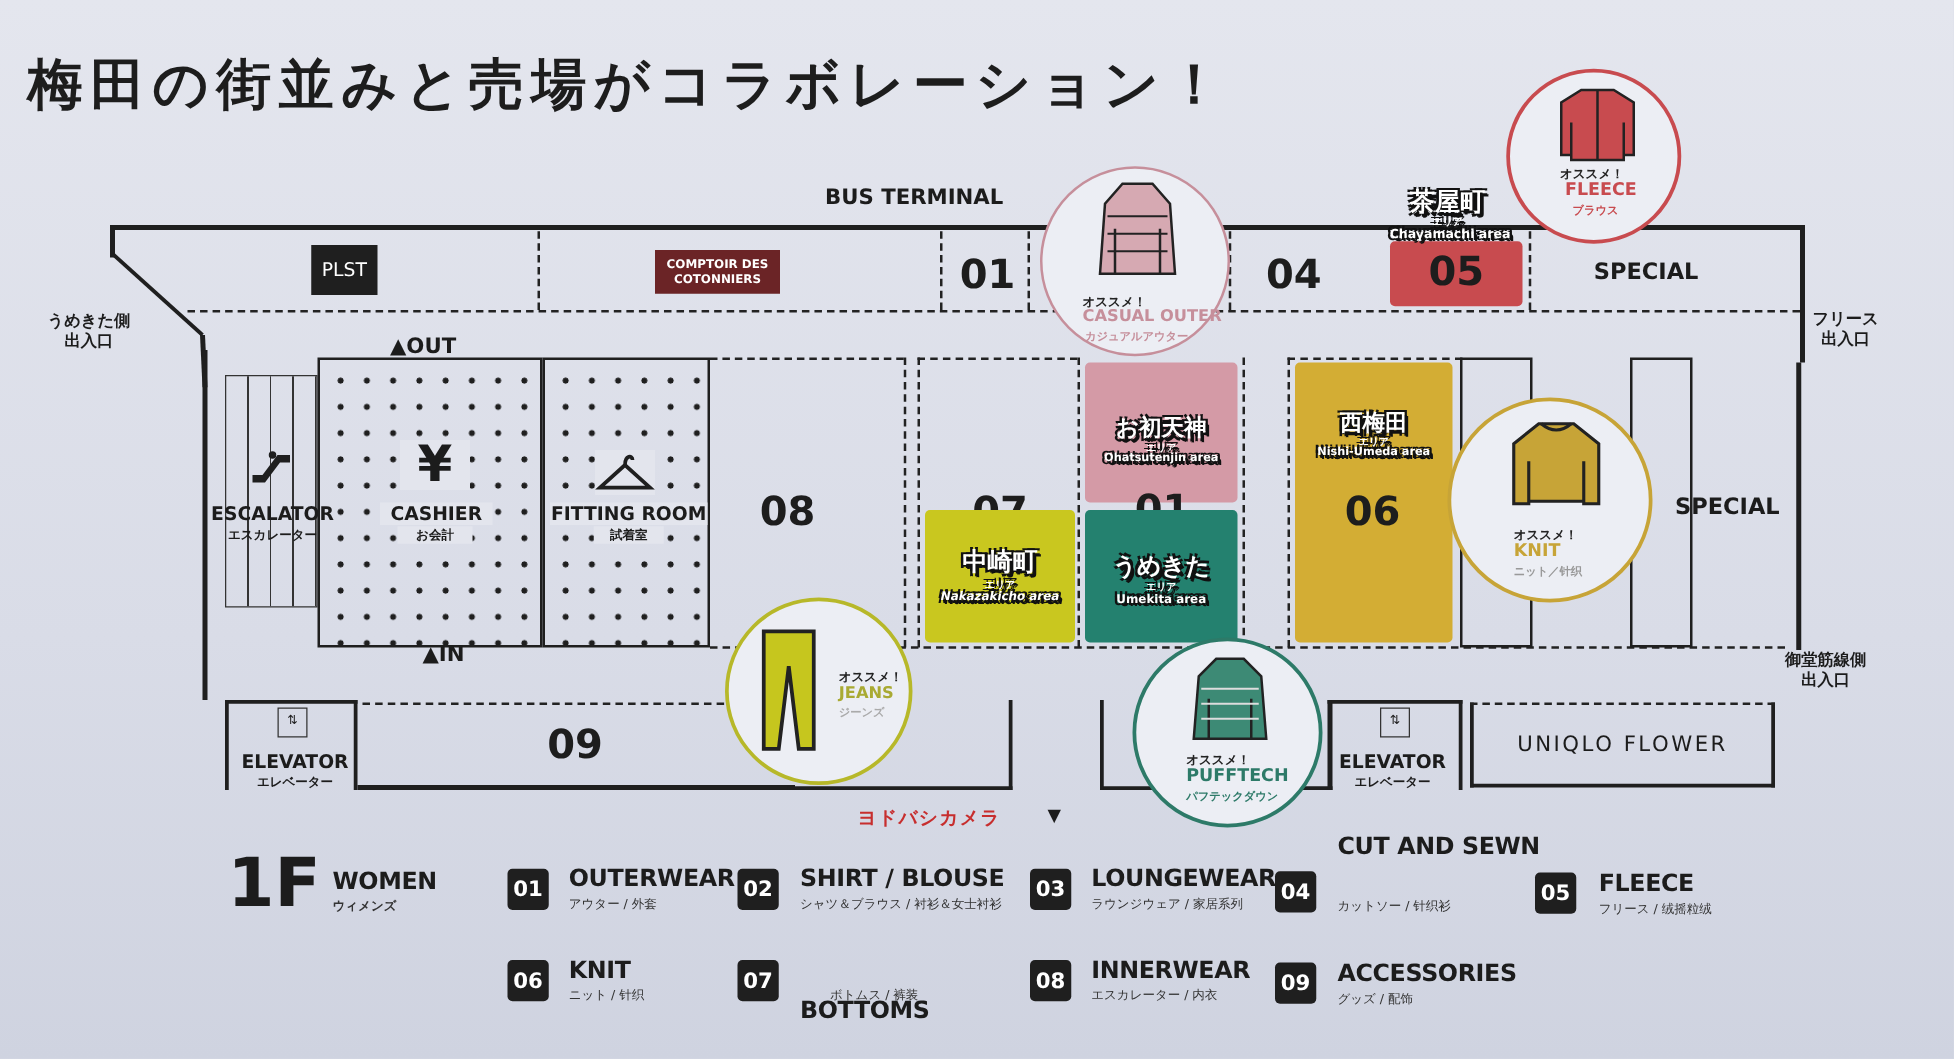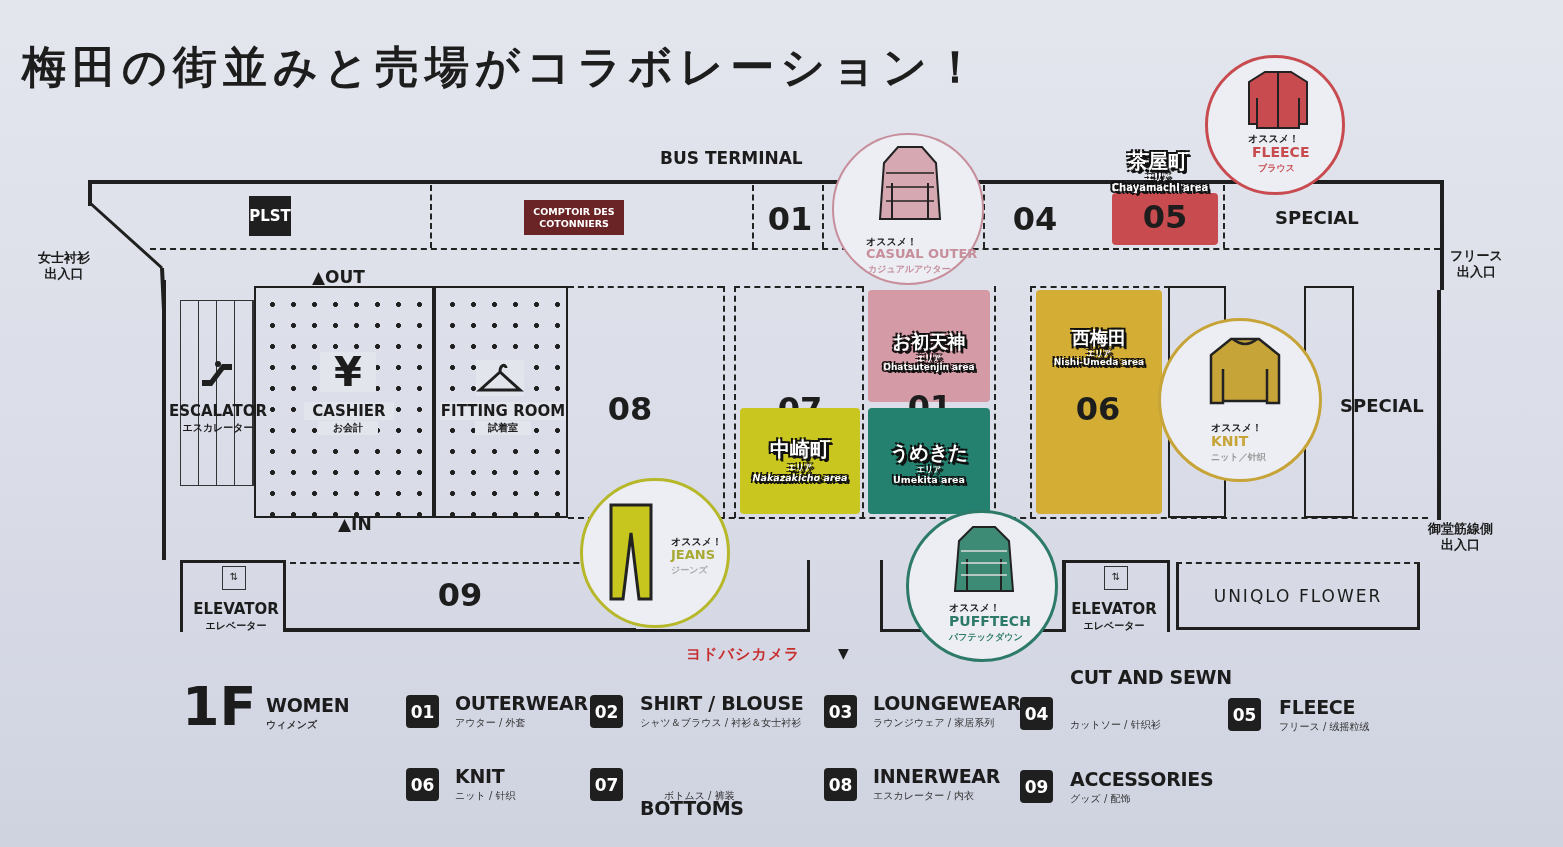--- a/index.html
+++ b/index.html
@@ -45,36 +45,36 @@
   <div class="wall" style="left:1440px;top:180px;width:4px;height:110px;"></div>
   <div class="wall" style="left:1437px;top:290px;width:4px;height:230px;"></div>
 
   <div class="dash-h" style="left:150px;top:248px;width:1290px;"></div>
   <div class="dash-v" style="left:430px;top:185px;height:63px;"></div>
   <div class="dash-v" style="left:752px;top:185px;height:63px;"></div>
   <div class="dash-v" style="left:822px;top:185px;height:63px;"></div>
   <div class="dash-v" style="left:983px;top:185px;height:63px;"></div>
   <div class="dash-v" style="left:1223px;top:185px;height:63px;"></div>
 
-  <div class="abs" style="left:249px;top:196px;width:42px;height:40px;background:#1f1f1f;color:#fff;font-size:15px;font-weight:bold;display:flex;align-items:center;justify-content:center;">PLST</div>
+  <div class="abs" style="left:249px;top:196px;width:53px;height:40px;background:#1f1f1f;color:#fff;font-size:15px;font-weight:normal;display:flex;align-items:center;justify-content:center;">PLST</div>
   <div class="abs" style="left:524px;top:200px;width:100px;height:35px;background:#6b2426;color:#fff;font-size:9.5px;font-weight:bold;text-align:center;line-height:12px;display:flex;flex-direction:column;justify-content:center;">
     <span>COMPTOIR DES</span>
     <span>COTONNIERS</span>
   </div>
   <div class="num" style="left:760px;top:200px;width:60px;">01</div>
   <div class="num" style="left:1005px;top:200px;width:60px;">04</div>
   <div class="area" style="left:1112px;top:193px;width:106px;height:52px;background:#c84b4f;"></div>
   <div class="num" style="left:1112px;top:198px;width:106px;">05</div>
   <div class="area-jp" style="left:1098px;right:auto;width:120px;top:148px;font-size:20px;">茶屋町</div>
   <div class="area-jp" style="left:1098px;right:auto;width:120px;top:172px;font-size:8px;">エリア</div>
   <div class="area-jp" style="left:1090px;right:auto;width:140px;top:182px;font-size:10px;">Chayamachi area</div>
   <div class="lbl" style="left:1275px;top:207px;font-size:18px;">SPECIAL</div>
 
   <div class="entr" style="left:38px;top:250px;">
-    <div>女士衬衫</div>
+    <div>うめきた側</div>
     <div>出入口</div>
   </div>
   <div class="entr" style="left:1450px;top:248px;">
     <div>フリース</div>
     <div>出入口</div>
   </div>
   <div class="entr" style="left:1428px;top:521px;">
     <div>御堂筋線側</div>
     <div>出入口</div>
   </div>

